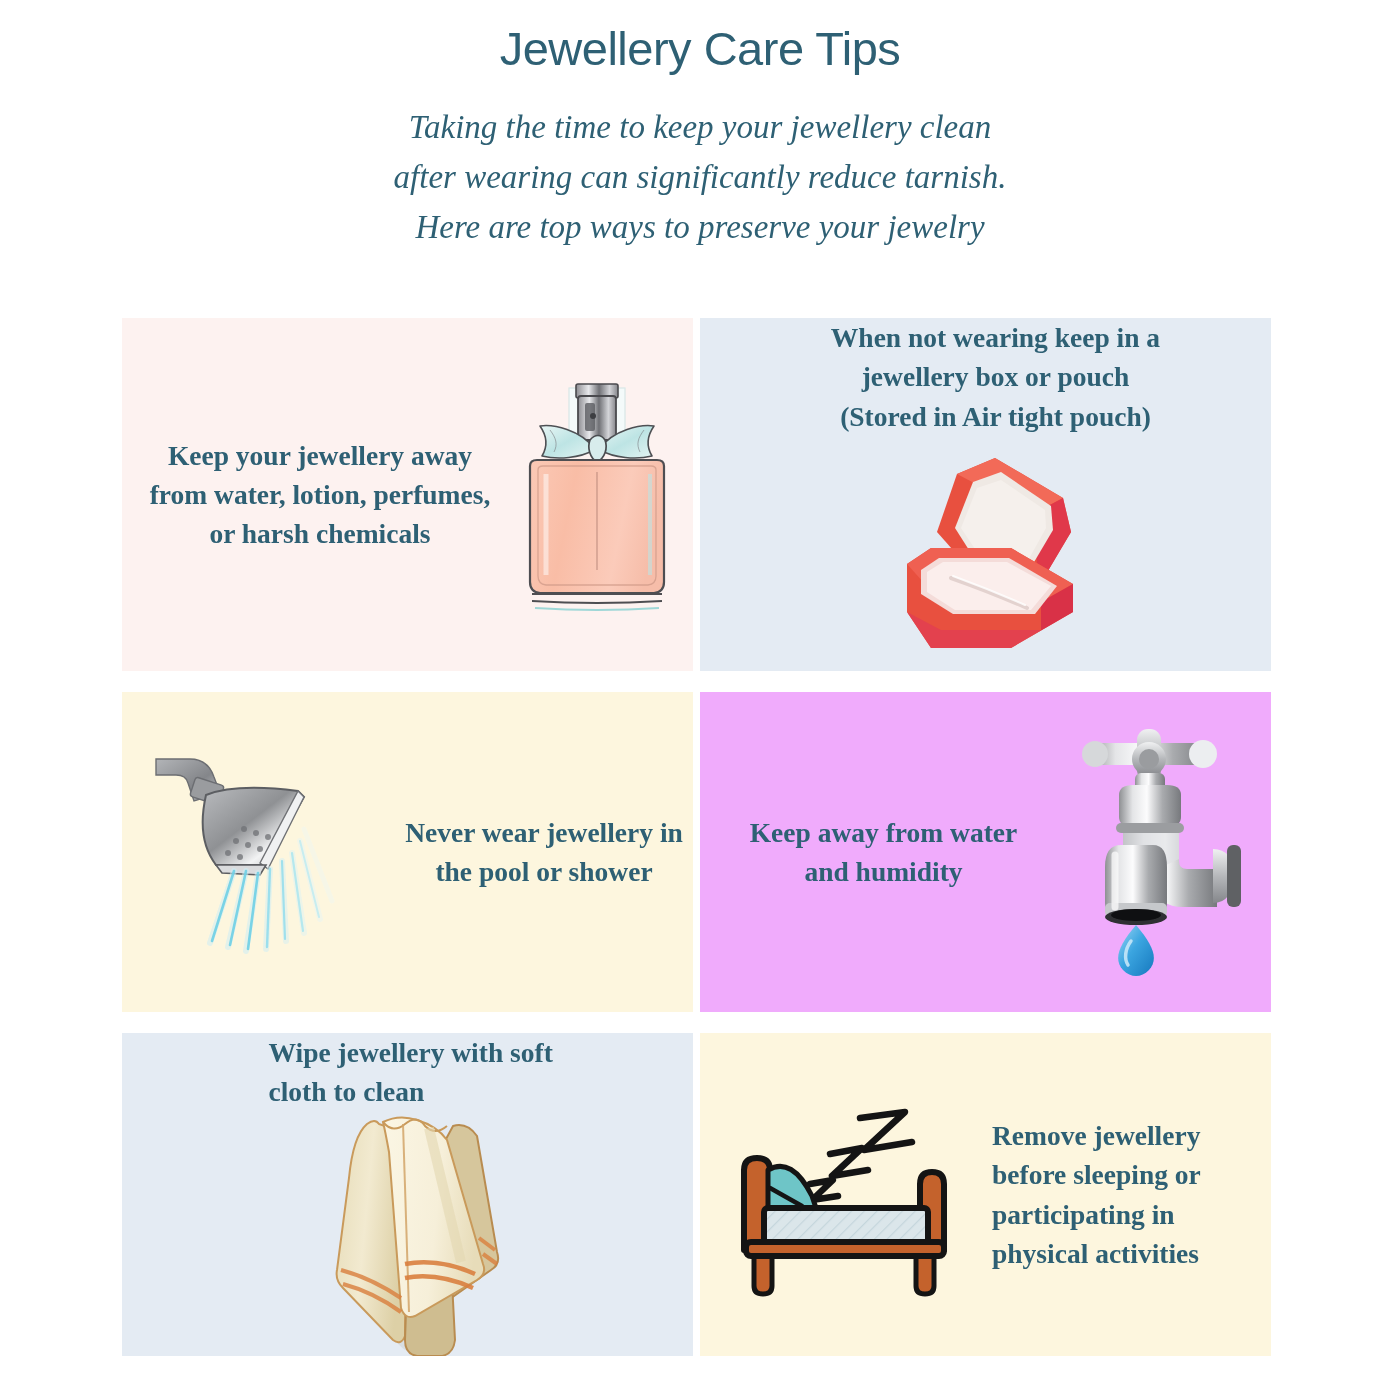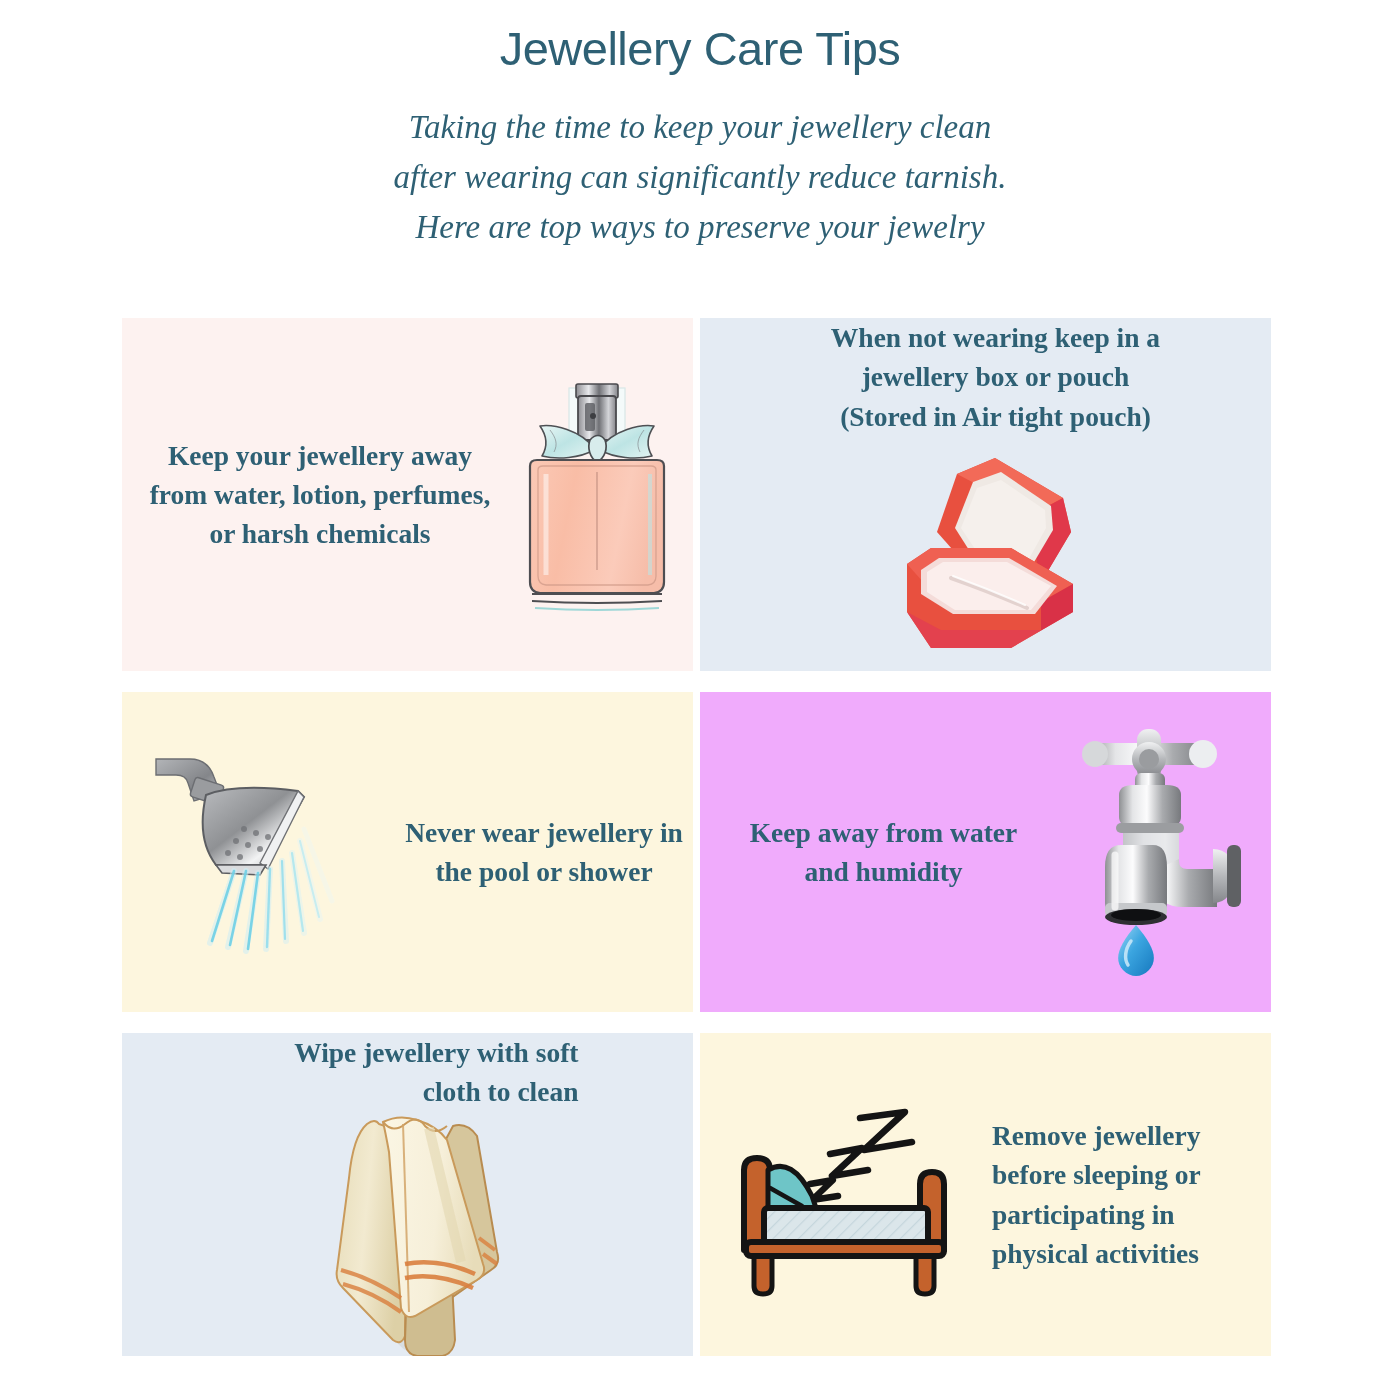--- a/index.html
+++ b/index.html
@@ -73,21 +73,21 @@
   
   .c2 .card-text { width:338px; margin-left:20px; text-align:center; }
   .c2 .art { margin-left:10px; }
   
   .c3 .art { margin-left:26px; }
   .c3 .card-text { width:300px; margin-left:12px; text-align:center; }
   
   .c4 .card-text { width:292px; margin-left:46px; text-align:center; }
   .c4 .art { margin-left:40px; }
   
-  .c5 .card-text { width:310px; margin-left:32px; text-align:right; }
+  .c5 .card-text { width:310px; margin-left:32px; text-align:left; }
   .c5 .art { margin-left:36px; }
   
   .c6 .art { margin-left:30px; }
   .c6 .card-text { width:260px; margin-left:22px; text-align:left; }
 
   svg { display:block; }
 </style>
 </head>
 <body>
 

